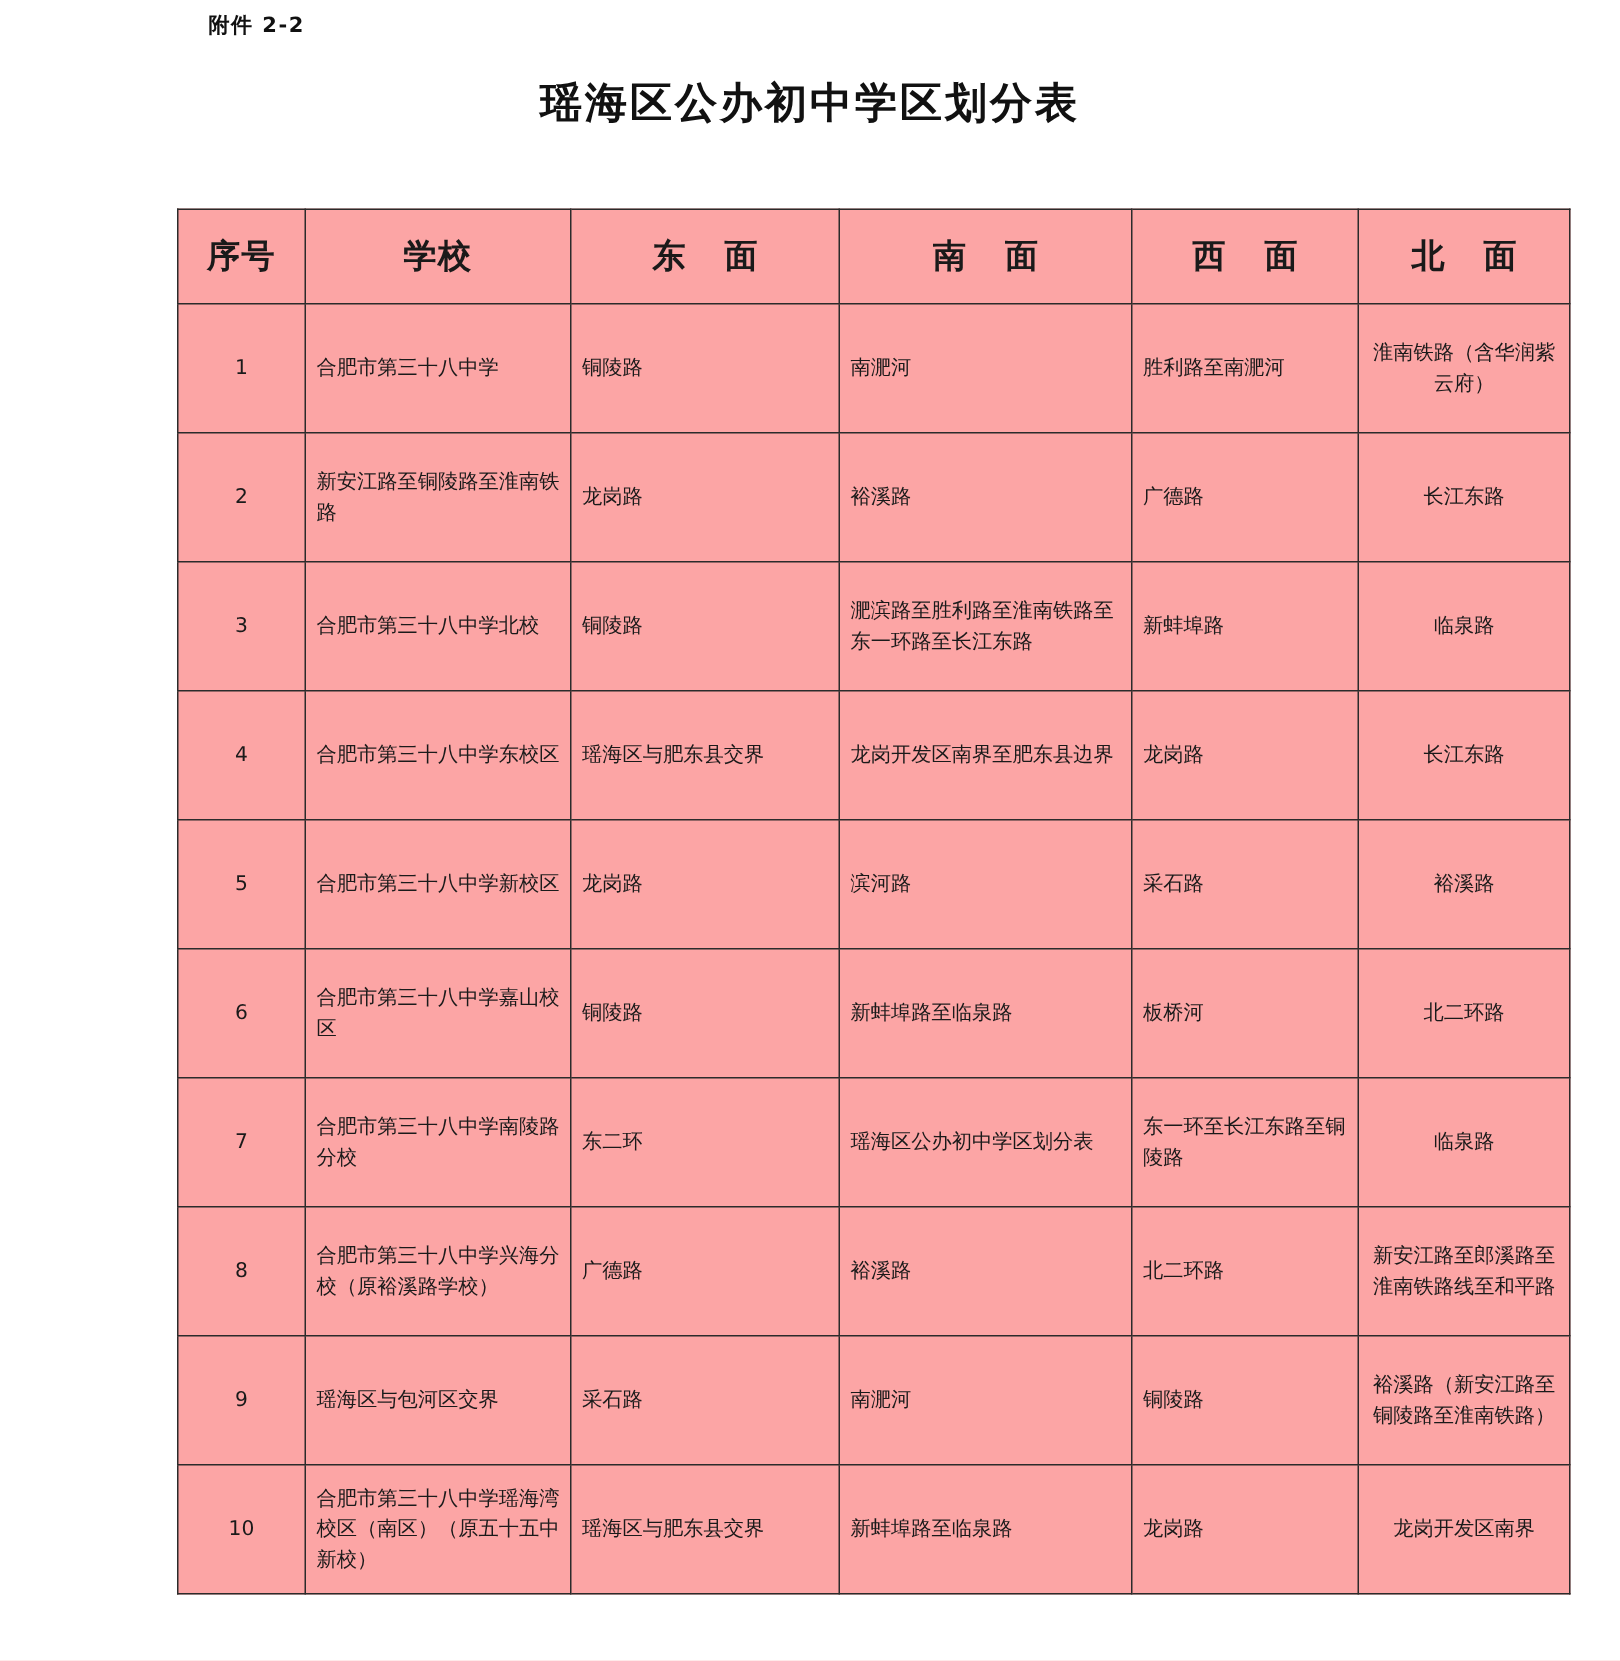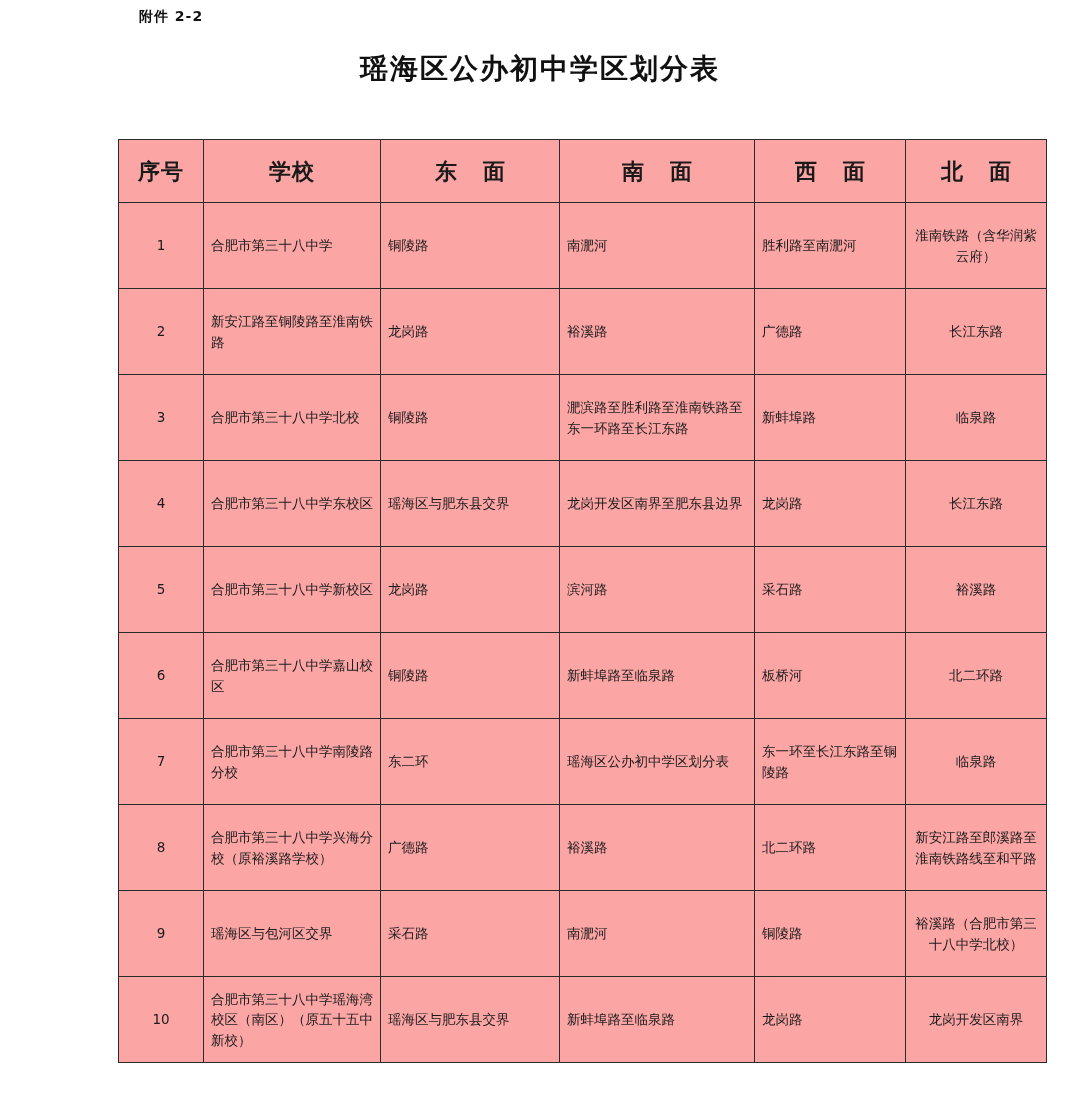--- a/index.html
+++ b/index.html
@@ -210,21 +210,21 @@
           <td class="col-south">裕溪路</td>
           <td class="col-west">北二环路</td>
           <td class="col-north">新安江路至郎溪路至淮南铁路线至和平路</td>
         </tr>
         <tr>
           <td class="col-index">9</td>
           <td class="col-school">瑶海区与包河区交界</td>
           <td class="col-east">采石路</td>
           <td class="col-south">南淝河</td>
           <td class="col-west">铜陵路</td>
-          <td class="col-north">裕溪路（合肥市第三十八中学北校）</td>
+          <td class="col-north">裕溪路（新安江路至铜陵路至淮南铁路）</td>
         </tr>
         <tr>
           <td class="col-index">10</td>
           <td class="col-school">合肥市第三十八中学瑶海湾校区（南区）（原五十五中新校）</td>
           <td class="col-east">瑶海区与肥东县交界</td>
           <td class="col-south">新蚌埠路至临泉路</td>
           <td class="col-west">龙岗路</td>
           <td class="col-north">龙岗开发区南界</td>
         </tr>
       </tbody>

